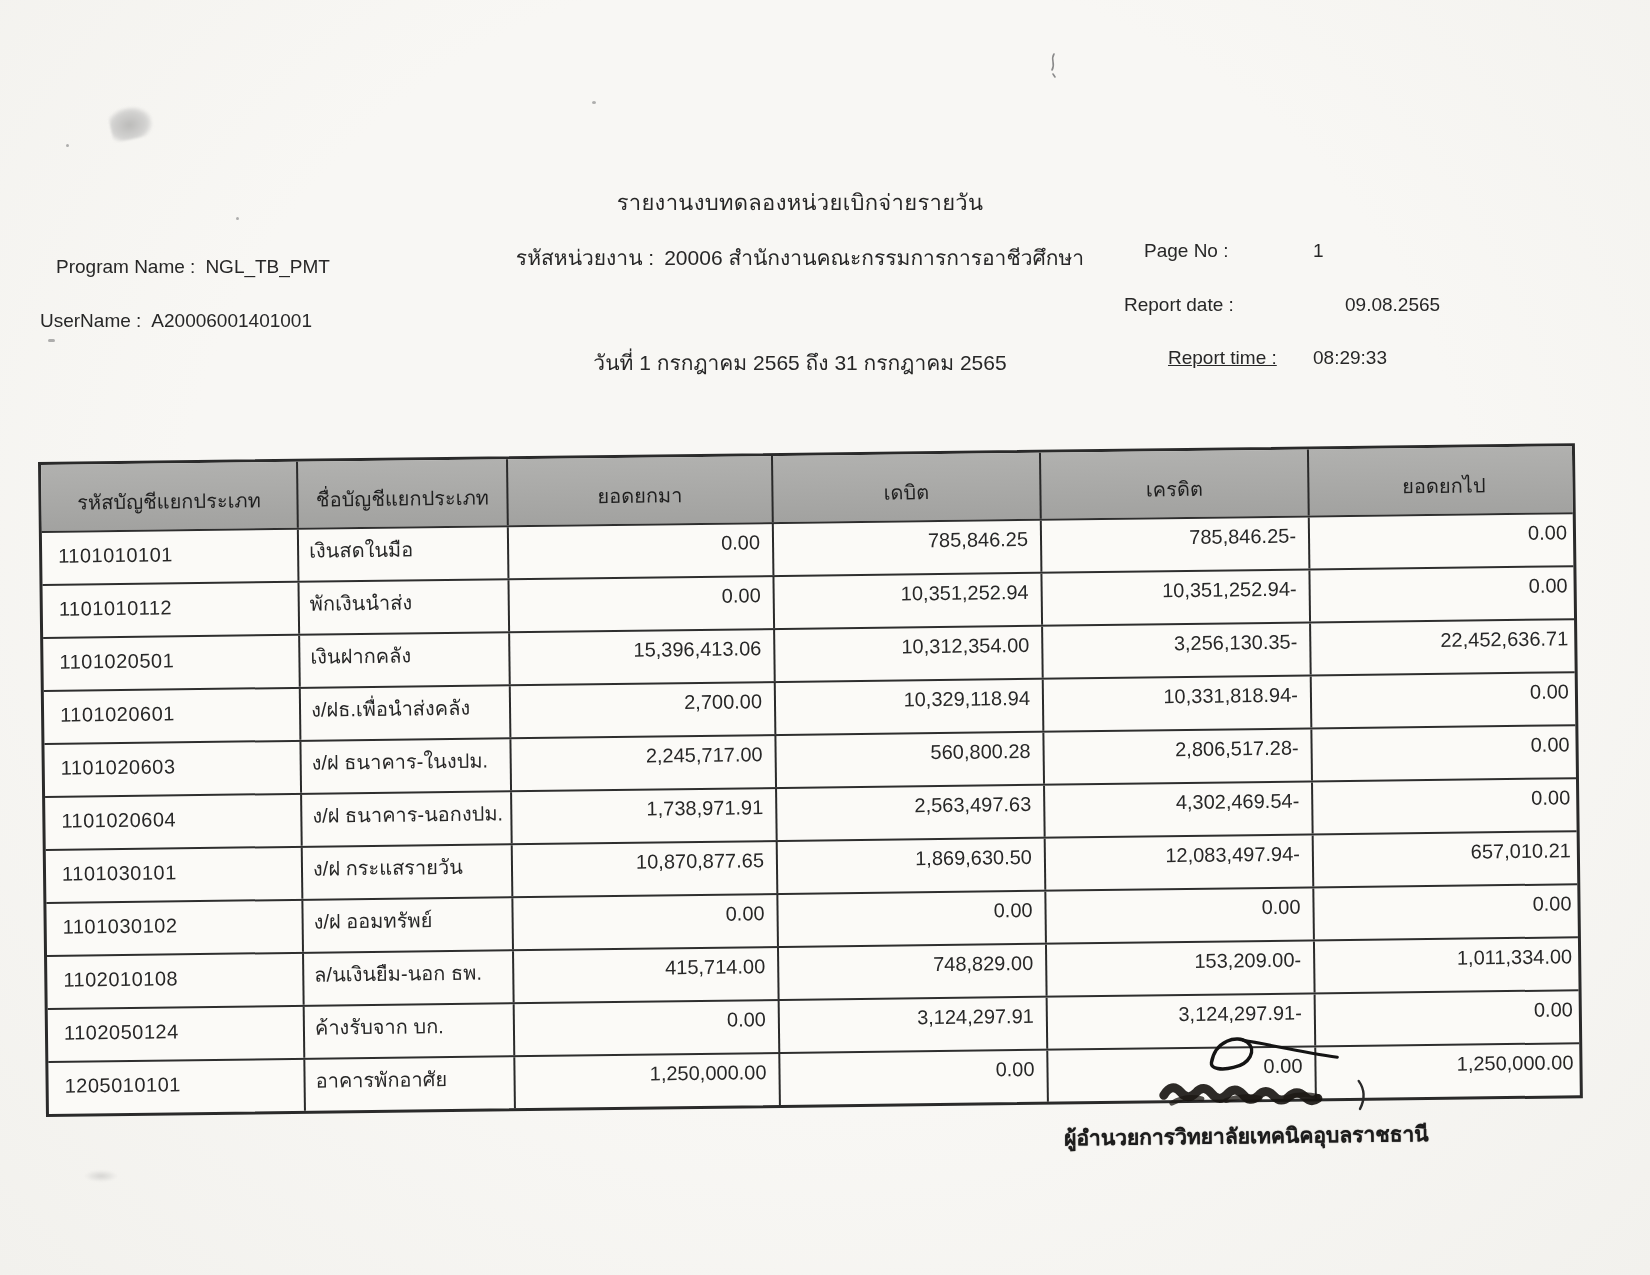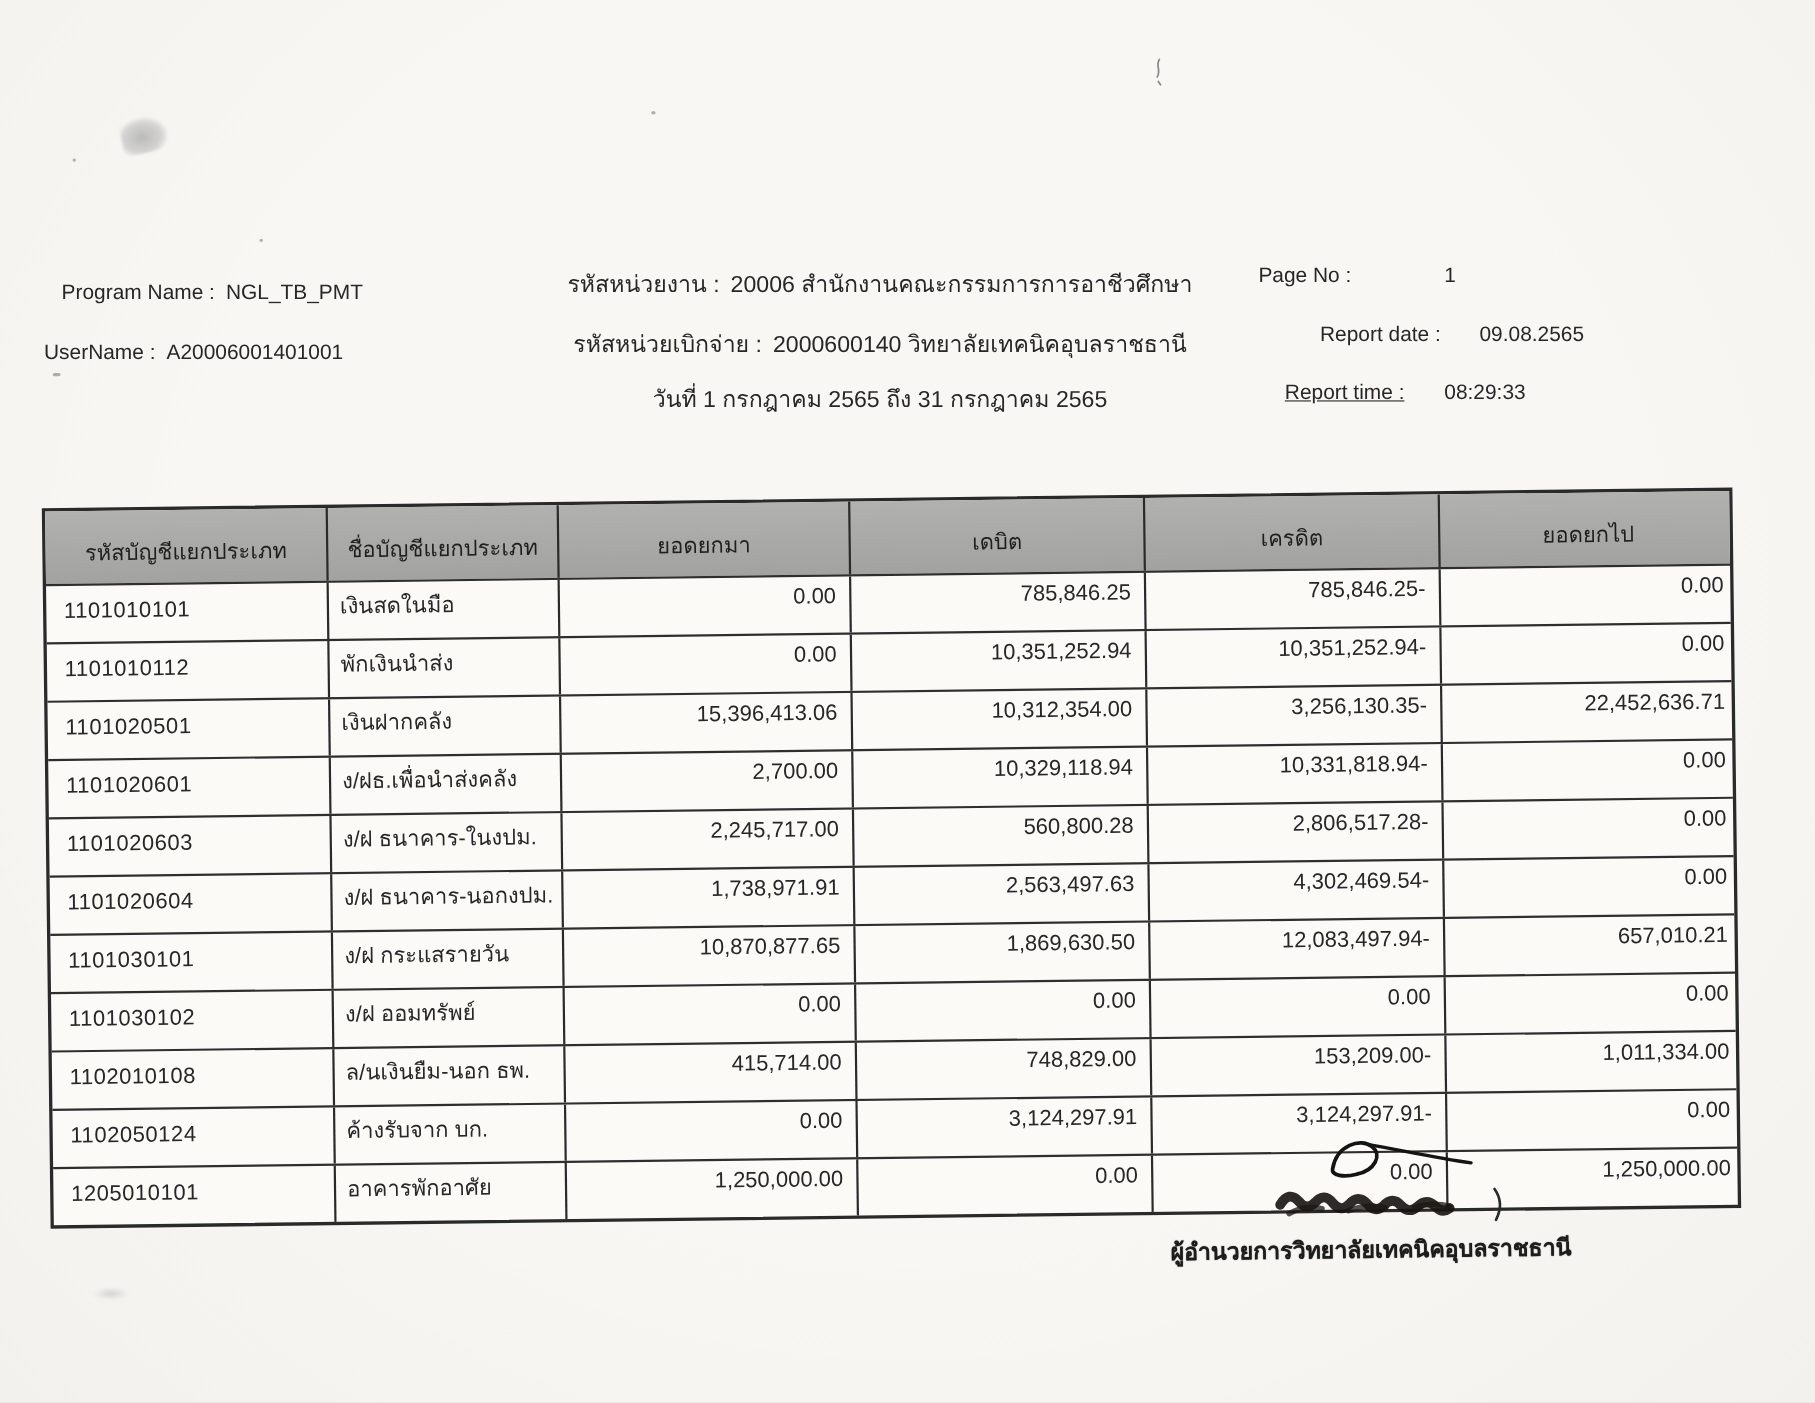--- a/index.html
+++ b/index.html
@@ -60,30 +60,30 @@
   <div class="dot" style="left:592px;top:101px;width:4px;height:3px;"></div>
   <div class="dot" style="left:236px;top:217px;width:3px;height:3px;"></div>
   <div class="dot" style="left:48px;top:339px;width:7px;height:3px;border-radius:2px;"></div>
   <div class="dot" style="left:558px;top:652px;width:4px;height:4px;"></div>
   <div class="dot" style="left:820px;top:700px;width:4px;height:4px;"></div>
   <div class="dot" style="left:904px;top:966px;width:7px;height:4px;border-radius:2px;"></div>
   <svg class="mark-top" width="16" height="28" viewBox="0 0 16 28">
     <path d="M8,2 C4,8 10,11 6,18 M7,22 l2,3" stroke="#8a8a8a" stroke-width="1.6" fill="none" stroke-linecap="round"></path>
   </svg>
 
+  <div class="hline center-line title" style="top:185px;">รายงานงบทดลองหน่วยเบิกจ่ายรายวัน</div>
   <div class="hline center-line sub" style="top:241px;"><span class="lbl-gap">รหัสหน่วยงาน :</span><span>20006 สำนักงานคณะกรรมการการอาชีวศึกษา</span></div>
-  <div class="hline center-line sub" style="top:296px;"><span class="lbl-gap">รหัสหน่วยเบิกจ่าย :</span><span>2000600140 วิทยาลัยเทคนิคอุบลราชธานี</span></div>
   <div class="hline center-line sub" style="top:346px;">วันที่ 1 กรกฎาคม 2565 ถึง 31 กรกฎาคม 2565</div>
 
   <div class="hline" style="left:56px;top:256px;font-size:19px;"><span class="lbl-gap">Program Name :</span><span>NGL_TB_PMT</span></div>
   <div class="hline" style="left:40px;top:310px;font-size:19px;"><span class="lbl-gap">UserName :</span><span>A20006001401001</span></div>
 
   <div class="meta-label" style="left:1144px;top:240px;">Page No :</div>
   <div class="meta-value" style="left:1313px;top:240px;">1</div>
-  <div class="meta-label" style="left:1200px;top:294px;">Report date :</div>
+  <div class="meta-label" style="left:1124px;top:294px;">Report date :</div>
   <div class="meta-value" style="left:1313px;top:294px;margin-left:32px;">09.08.2565</div>
   <div class="meta-label" style="left:1168px;top:347px;text-decoration:underline;">Report time :</div>
   <div class="meta-value" style="left:1313px;top:347px;">08:29:33</div>
 
   <div class="table-wrap">
     <div class="tbl">
       <div class="thead">
         <div class="th">รหัสบัญชีแยกประเภท</div>
         <div class="th">ชื่อบัญชีแยกประเภท</div>
         <div class="th">ยอดยกมา</div>

